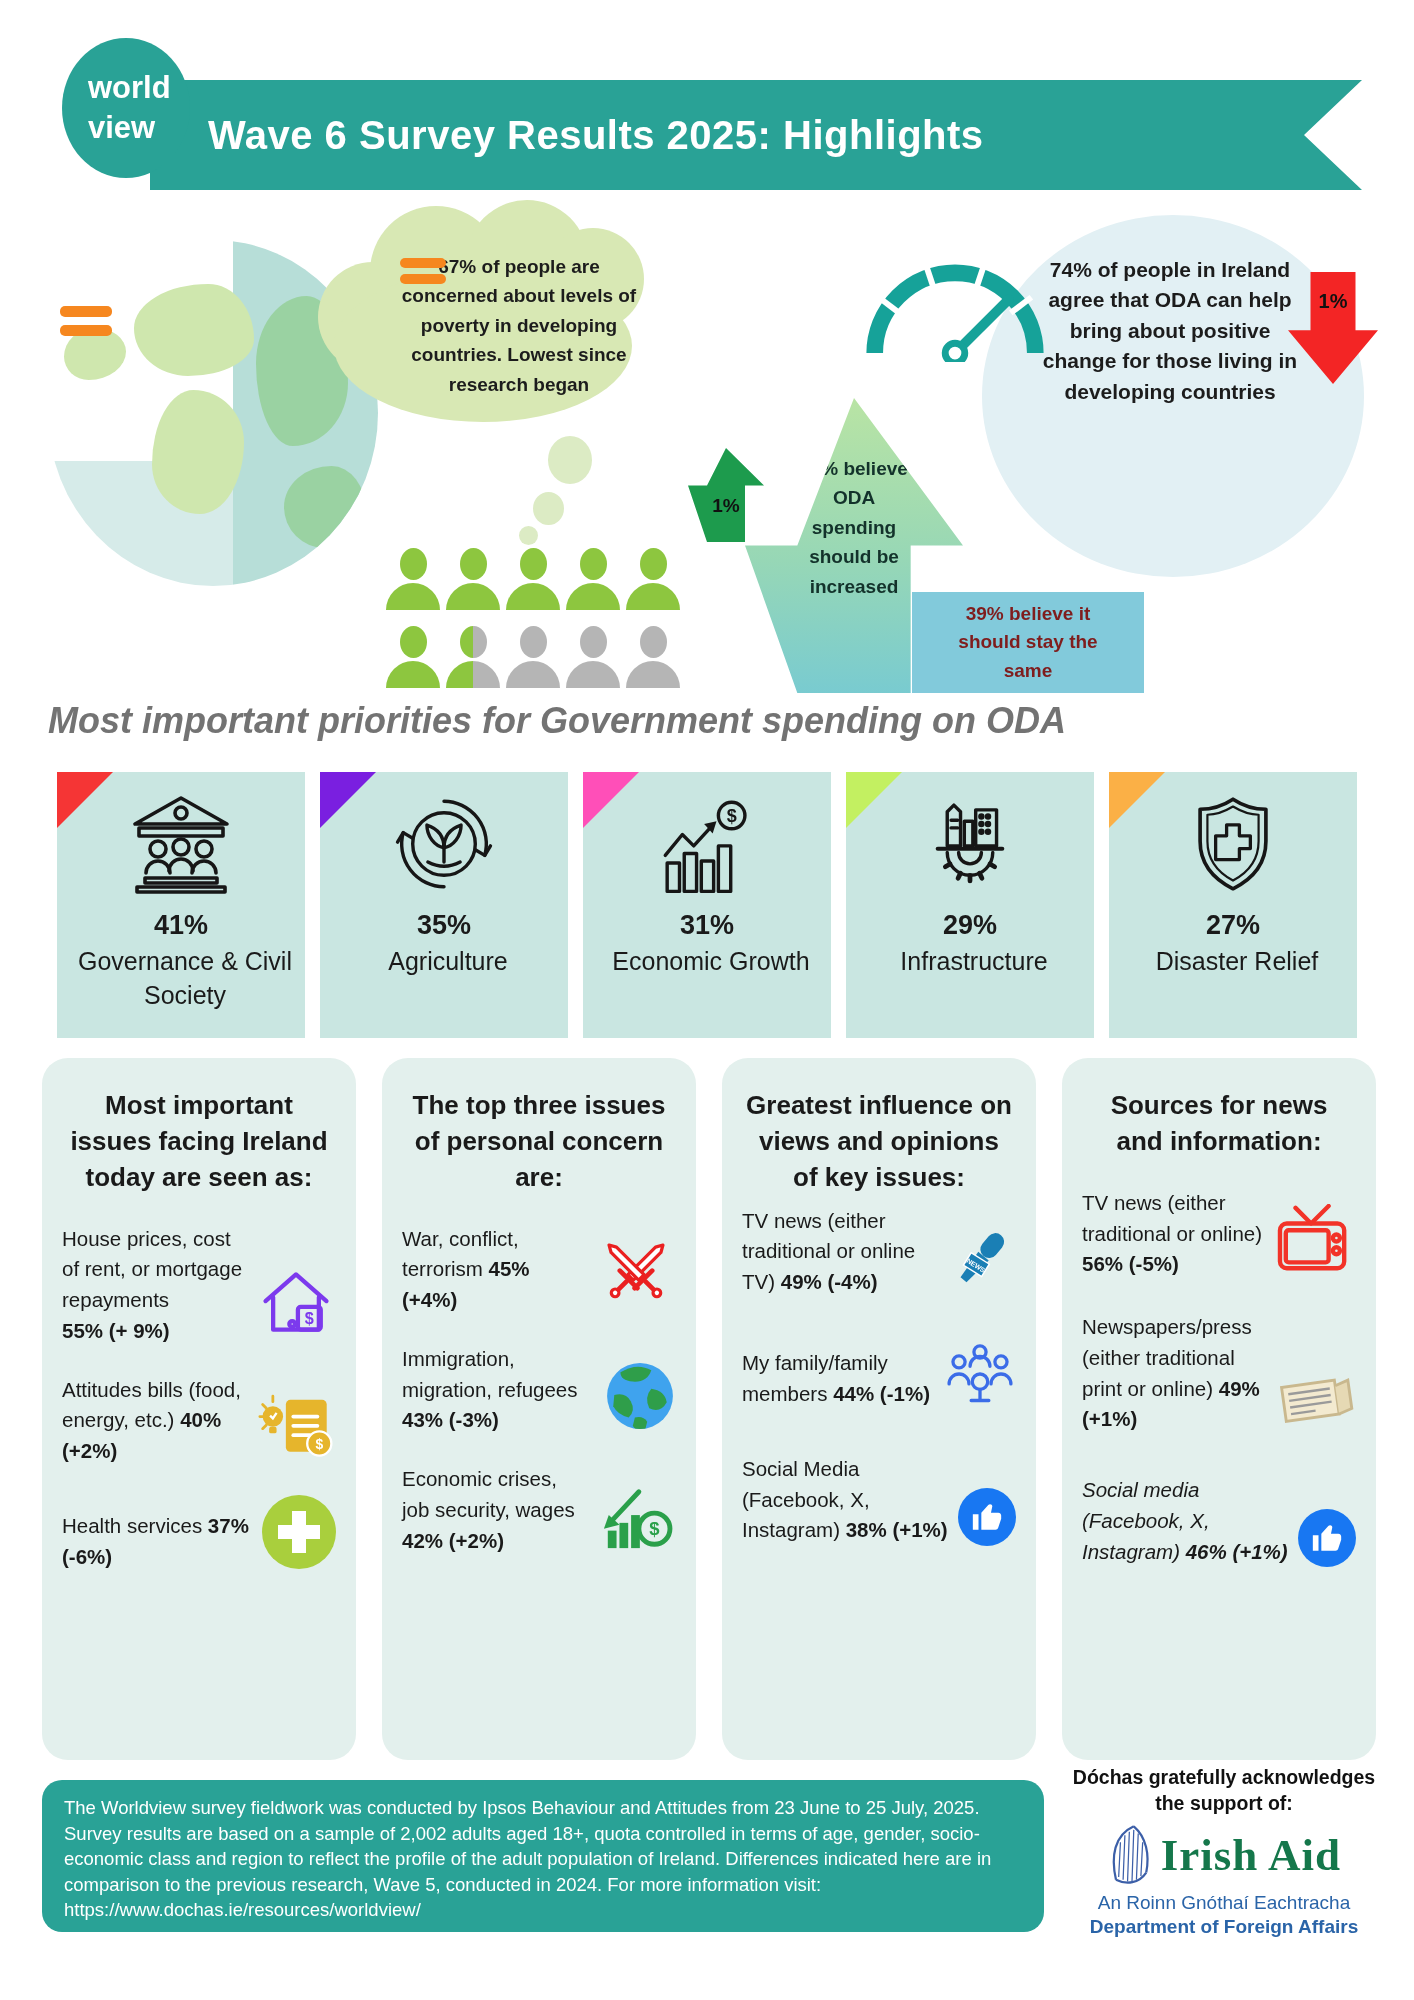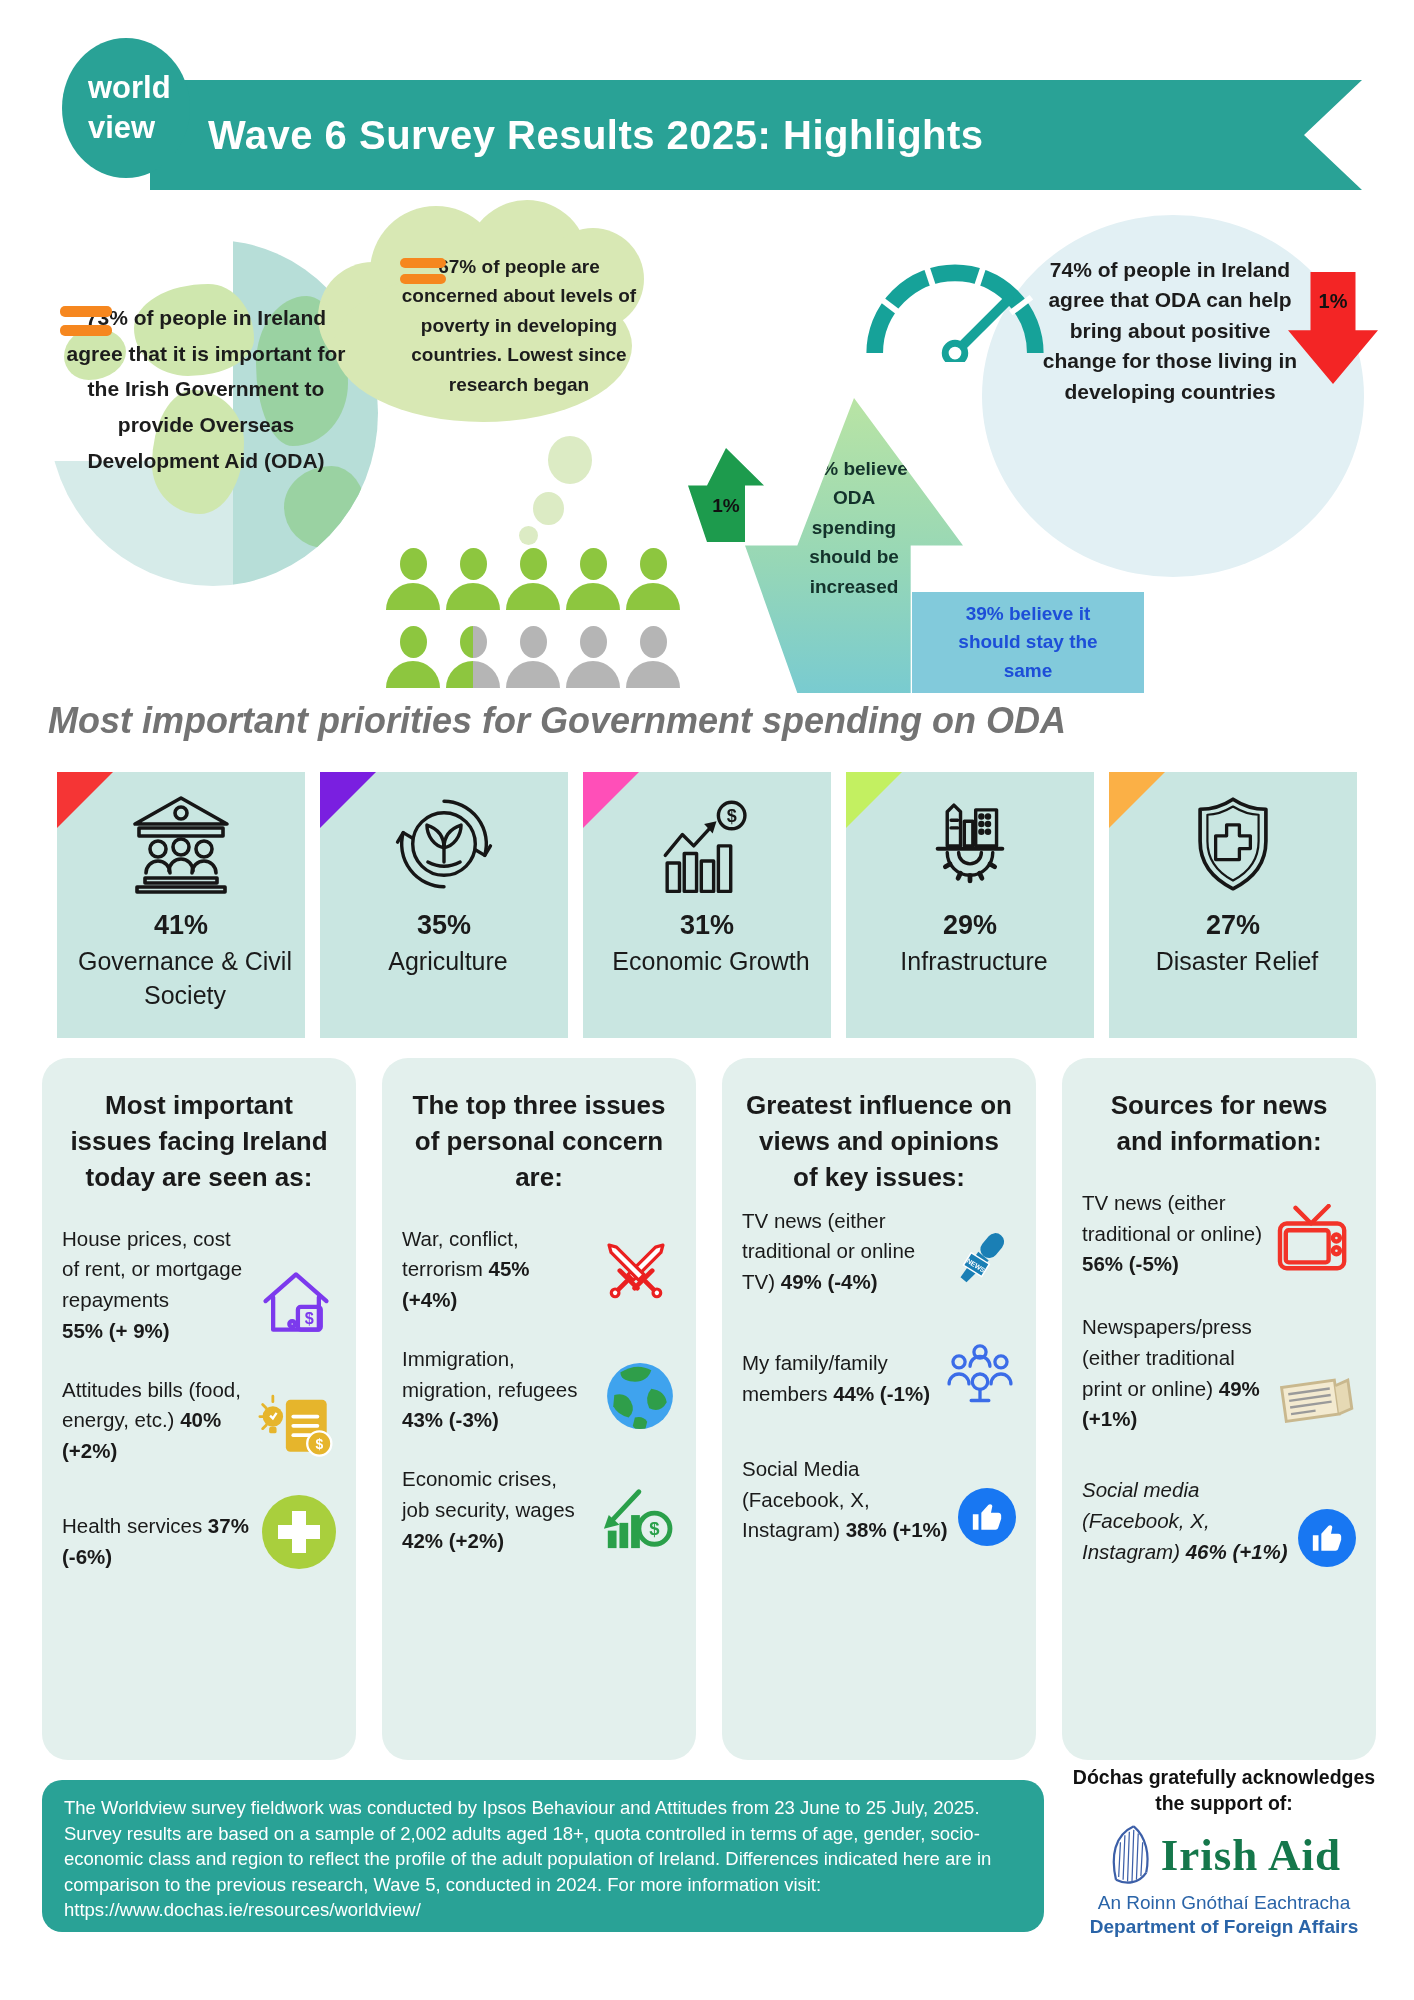--- a/index.html
+++ b/index.html
@@ -75,21 +75,21 @@
       display:flex;justify-content:center;align-items:center;}
   .arrow-up-sm b{font-size:19px;color:#111;margin-top:22px;}
 
   .arrow-up-big{left:745px;top:398px;width:218px;height:295px;
       background:linear-gradient(180deg,#b9e4a4 0%,#97d7b6 55%,#79cbd0 100%);
       clip-path:polygon(50% 0,100% 50%,76% 50%,76% 100%,24% 100%,0 50%,24% 50%);}
   .arrow-up-big .t30{position:absolute;left:24%;width:52%;top:56px;text-align:center;
       font-weight:700;font-size:19px;line-height:1.55;color:#13322b;}
   .box39{left:912px;top:592px;width:232px;height:101px;background:#82cadb;
       display:flex;align-items:center;justify-content:center;text-align:center;}
-  .box39 p{margin:17px;font-weight:700;font-size:19px;line-height:1.5;color:#1d4ed8;width:180px;}
+  .box39 p{margin:17px;font-weight:700;font-size:19px;line-height:1.5;color:#7f1d1d;width:180px;}
 
   
   .prio-heading{left:48px;top:700px;width:1330px;font-size:36px;font-weight:700;color:#737373;font-style:italic;}
   .cards{left:57px;top:772px;width:1300px;height:266px;display:flex;gap:15px;}
   .card{flex:1;background:#c9e6e1;position:relative;display:flex;flex-direction:column;align-items:center;}
   .card-tri{position:absolute;left:0;top:0;width:0;height:0;
             border-top:56px solid #f53535;border-right:56px solid transparent;}
   .card-icon{margin-top:12px;height:120px;display:flex;align-items:center;justify-content:center;}
   .card-value{font-size:27px;font-weight:700;margin-top:6px;}
   .card-label{font-size:25px;text-align:center;line-height:1.35;margin-top:4px;padding-left:8px;}
@@ -136,21 +136,20 @@
     <div class="blob b1"></div>
     <div class="blob b2"></div>
     <div class="blob b3"></div>
     <div class="blob b4"></div>
     <div class="blob b5"></div>
   </div>
   <div class="abs eq-icon eq73">
       <i></i>
       <i></i>
     </div>
-  <div class="abs stat-text stat73">73% of people in Ireland agree that it is important for the Irish Government to provide Overseas Development Aid (ODA)</div>
 
   <div class="abs cloud">
     <i class="cl1"></i>
       <i class="cl2"></i>
       <i class="cl3"></i>
       <i class="cl4"></i>
       <i class="cl5"></i>
   </div>
   <div class="abs eq-icon eqcloud">
       <i></i>

